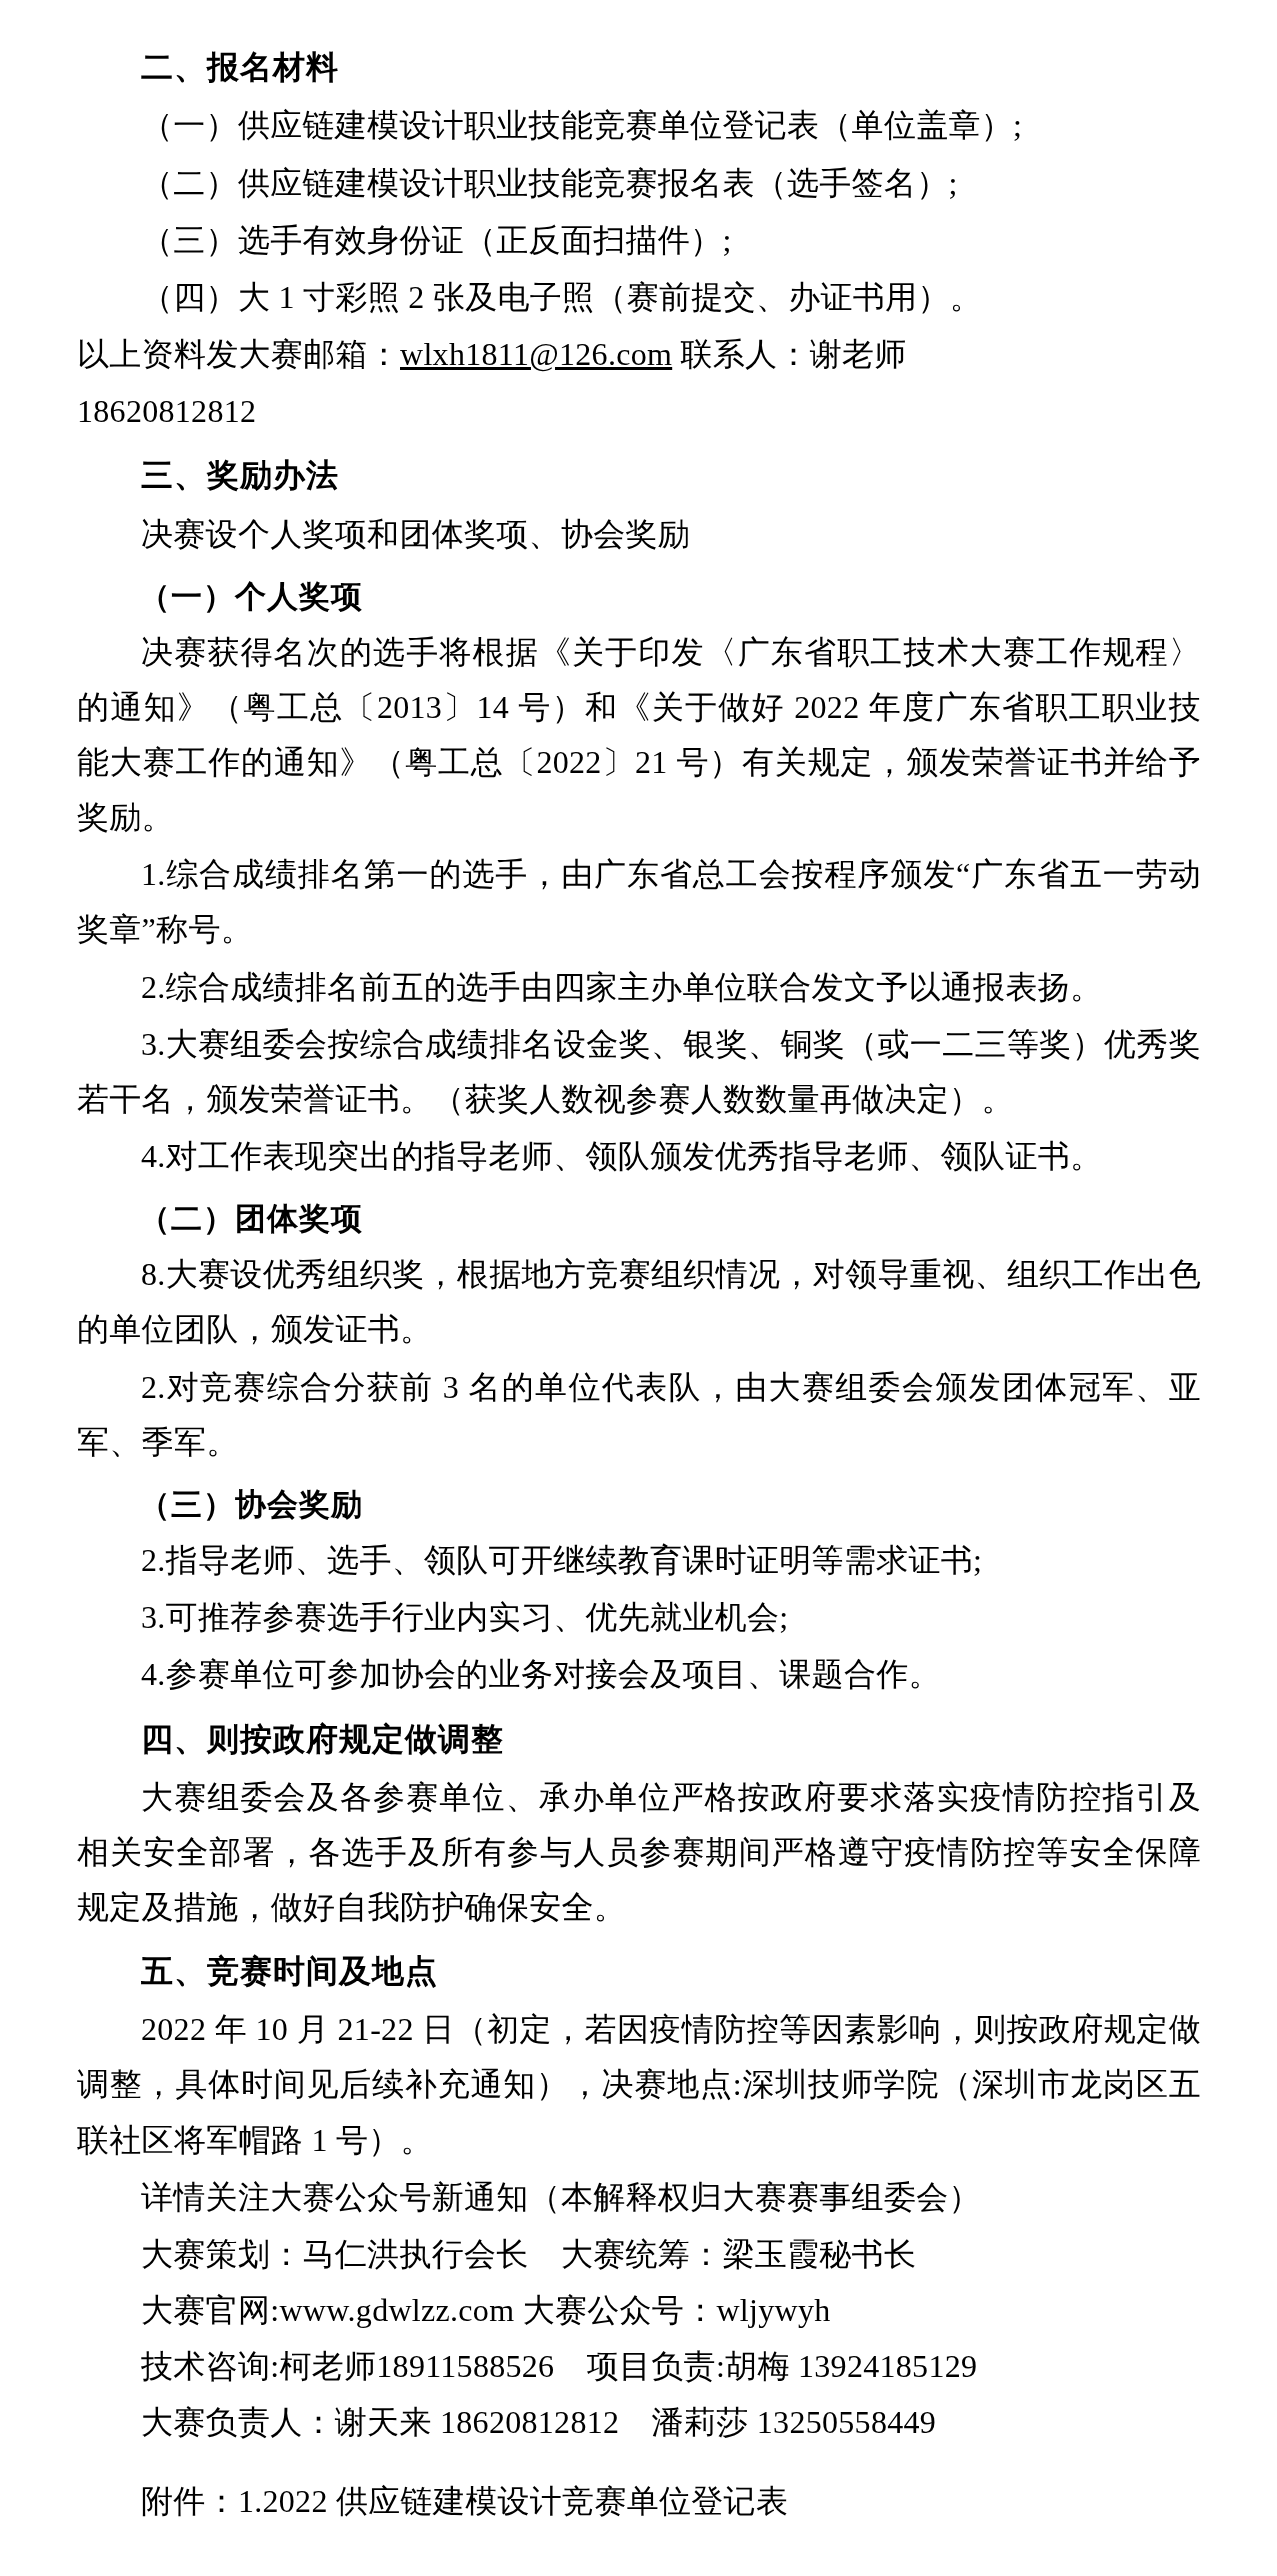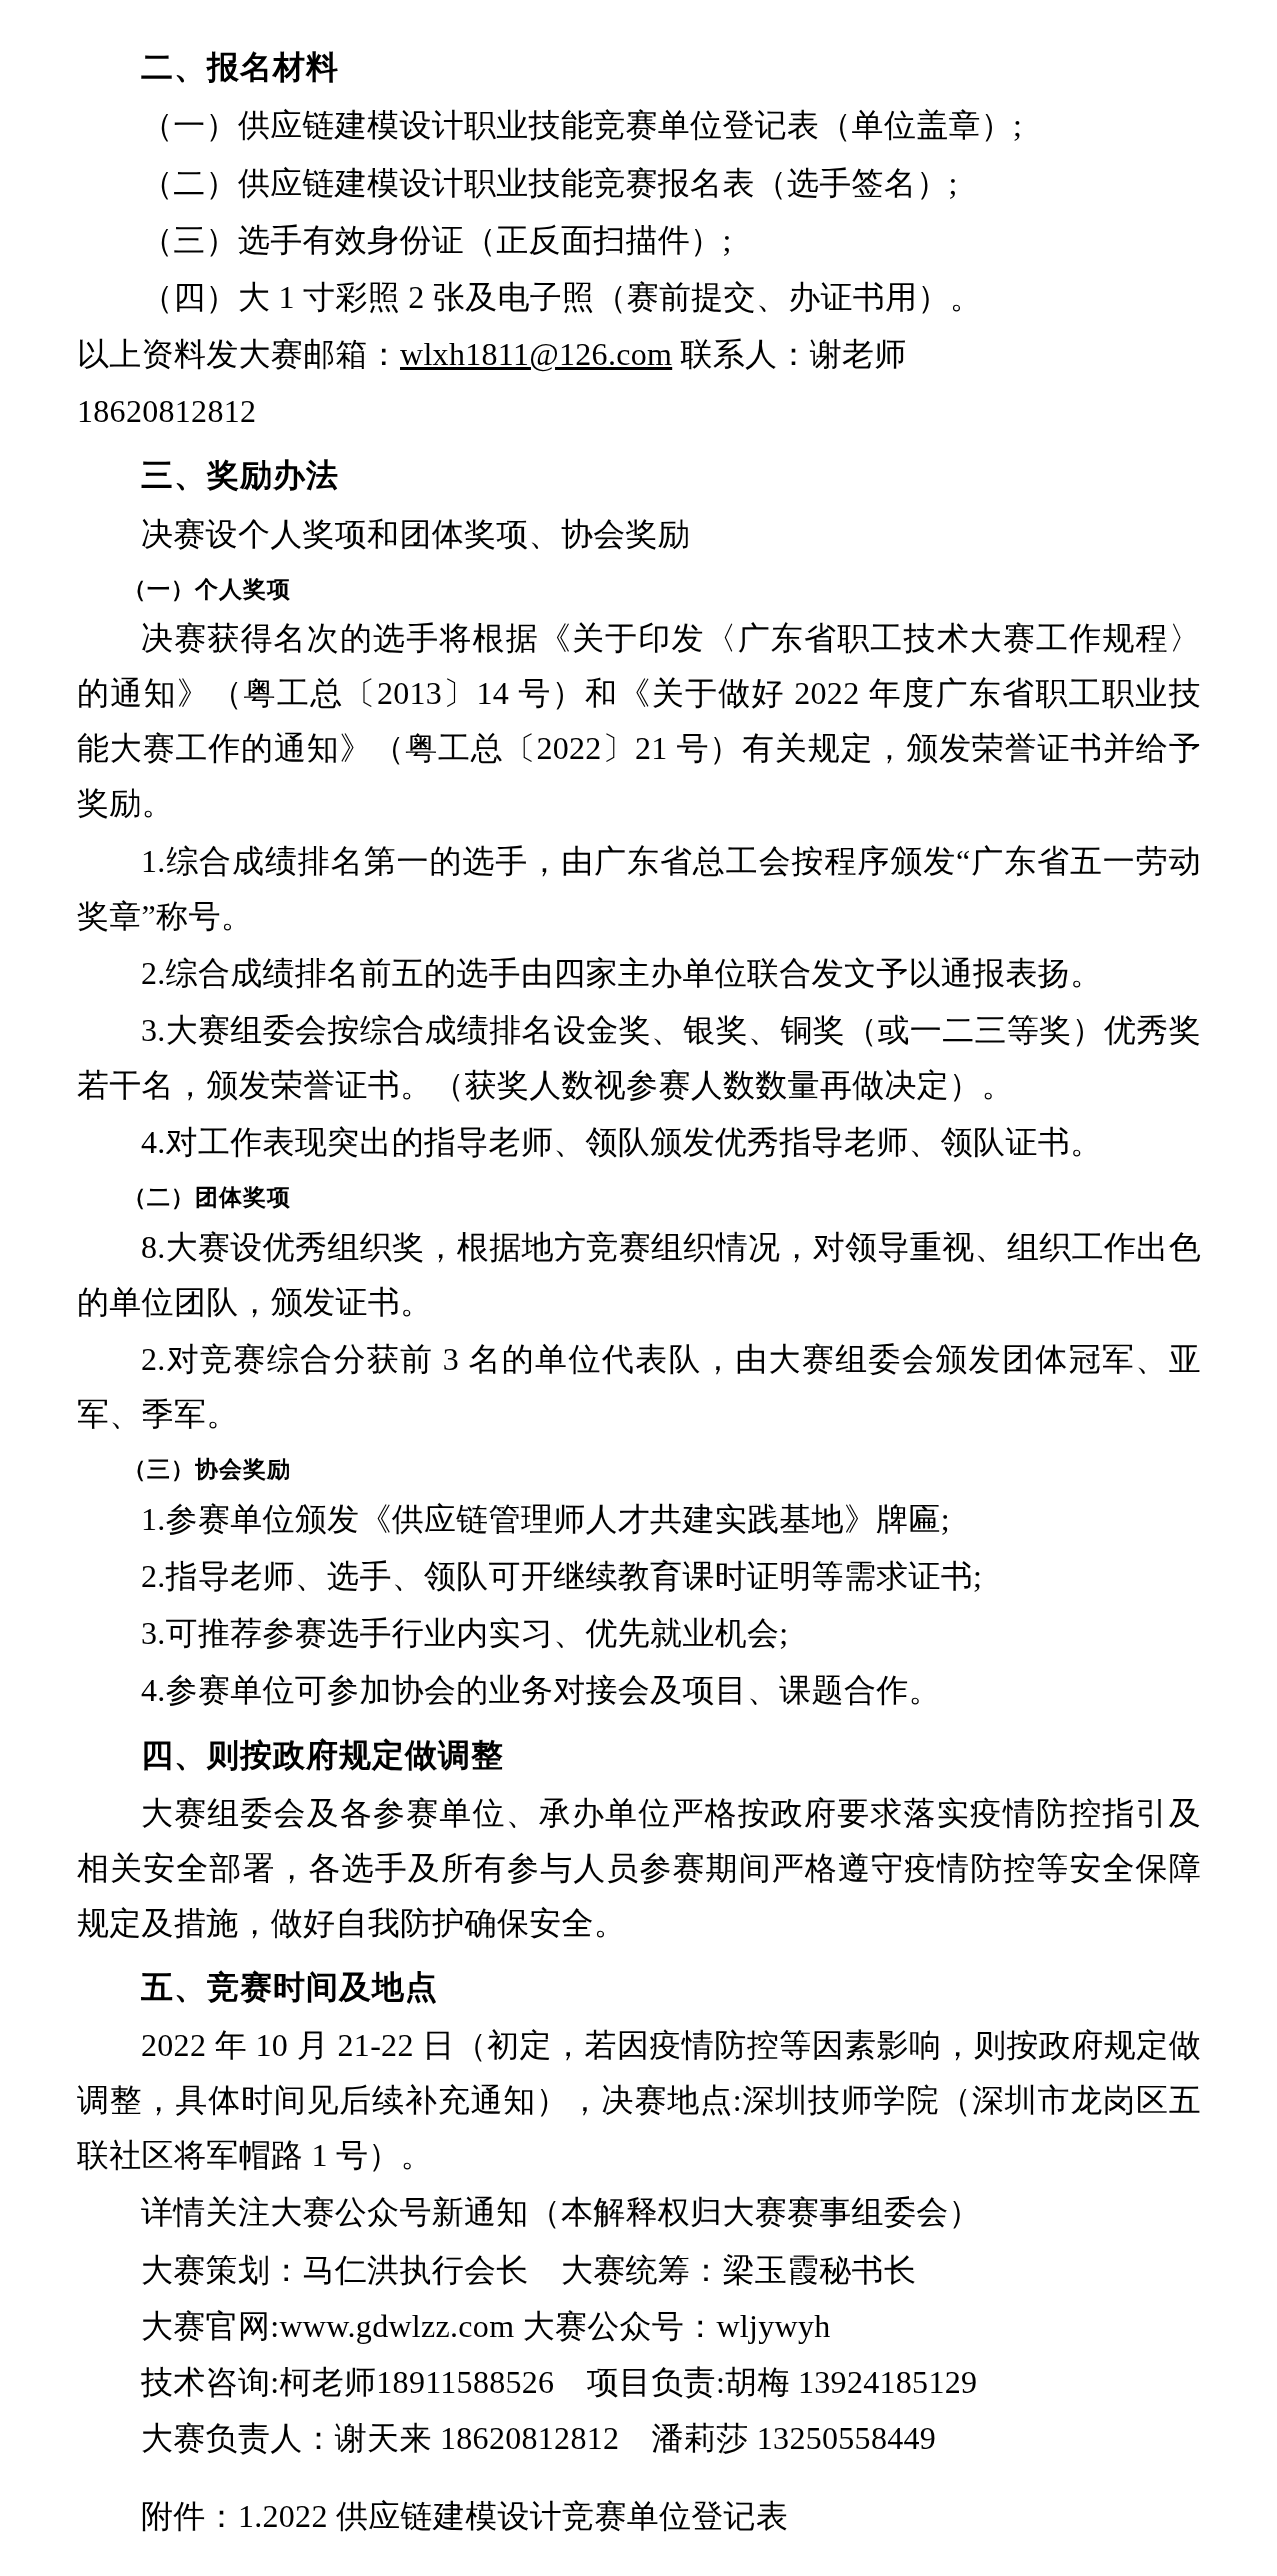--- a/index.html
+++ b/index.html
@@ -26,21 +26,21 @@
   }
   .h2 {
     font-weight: bold;
     font-size: 32px;
     text-indent: 2em;
     margin: 9.3px 0 3.1px 0;
     letter-spacing: 1px;
   }
   .h3 {
     font-weight: bold;
-    font-size: 23px;
+    font-size: 31px;
     text-indent: 2em;
     margin: 8.2px 0 2.1px 0;
     letter-spacing: 1px;
   }
   .p {
     text-indent: 2em;
     margin: 2.1px 0;
     text-align: justify;
   }
   .p-noind {
@@ -83,21 +83,20 @@
     <div class="p">1.综合成绩排名第一的选手，由广东省总工会按程序颁发“广东省五一劳动奖章”称号。</div>
     <div class="p">2.综合成绩排名前五的选手由四家主办单位联合发文予以通报表扬。</div>
     <div class="p">3.大赛组委会按综合成绩排名设金奖、银奖、铜奖（或一二三等奖）优秀奖若干名，颁发荣誉证书。（获奖人数视参赛人数数量再做决定）。</div>
     <div class="p">4.对工作表现突出的指导老师、领队颁发优秀指导老师、领队证书。</div>
 
     <div class="h3">（二）团体奖项</div>
     <div class="p">8.大赛设优秀组织奖，根据地方竞赛组织情况，对领导重视、组织工作出色的单位团队，颁发证书。</div>
     <div class="p">2.对竞赛综合分获前 3 名的单位代表队，由大赛组委会颁发团体冠军、亚军、季军。</div>
 
     <div class="h3">（三）协会奖励</div>
-    <div class="p">1.参赛单位颁发《供应链管理师人才共建实践基地》牌匾;</div>
     <div class="p">2.指导老师、选手、领队可开继续教育课时证明等需求证书;</div>
     <div class="p">3.可推荐参赛选手行业内实习、优先就业机会;</div>
     <div class="p">4.参赛单位可参加协会的业务对接会及项目、课题合作。</div>
 
     <div class="h2">四、则按政府规定做调整</div>
     <div class="p">大赛组委会及各参赛单位、承办单位严格按政府要求落实疫情防控指引及相关安全部署，各选手及所有参与人员参赛期间严格遵守疫情防控等安全保障规定及措施，做好自我防护确保安全。</div>
 
     <div class="h2">五、竞赛时间及地点</div>
     <div class="p">2022 年 10 月 21-22 日（初定，若因疫情防控等因素影响，则按政府规定做调整，具体时间见后续补充通知），决赛地点:深圳技师学院（深圳市龙岗区五联社区将军帽路 1 号）。</div>
     <div class="p">详情关注大赛公众号新通知（本解释权归大赛赛事组委会）</div>

